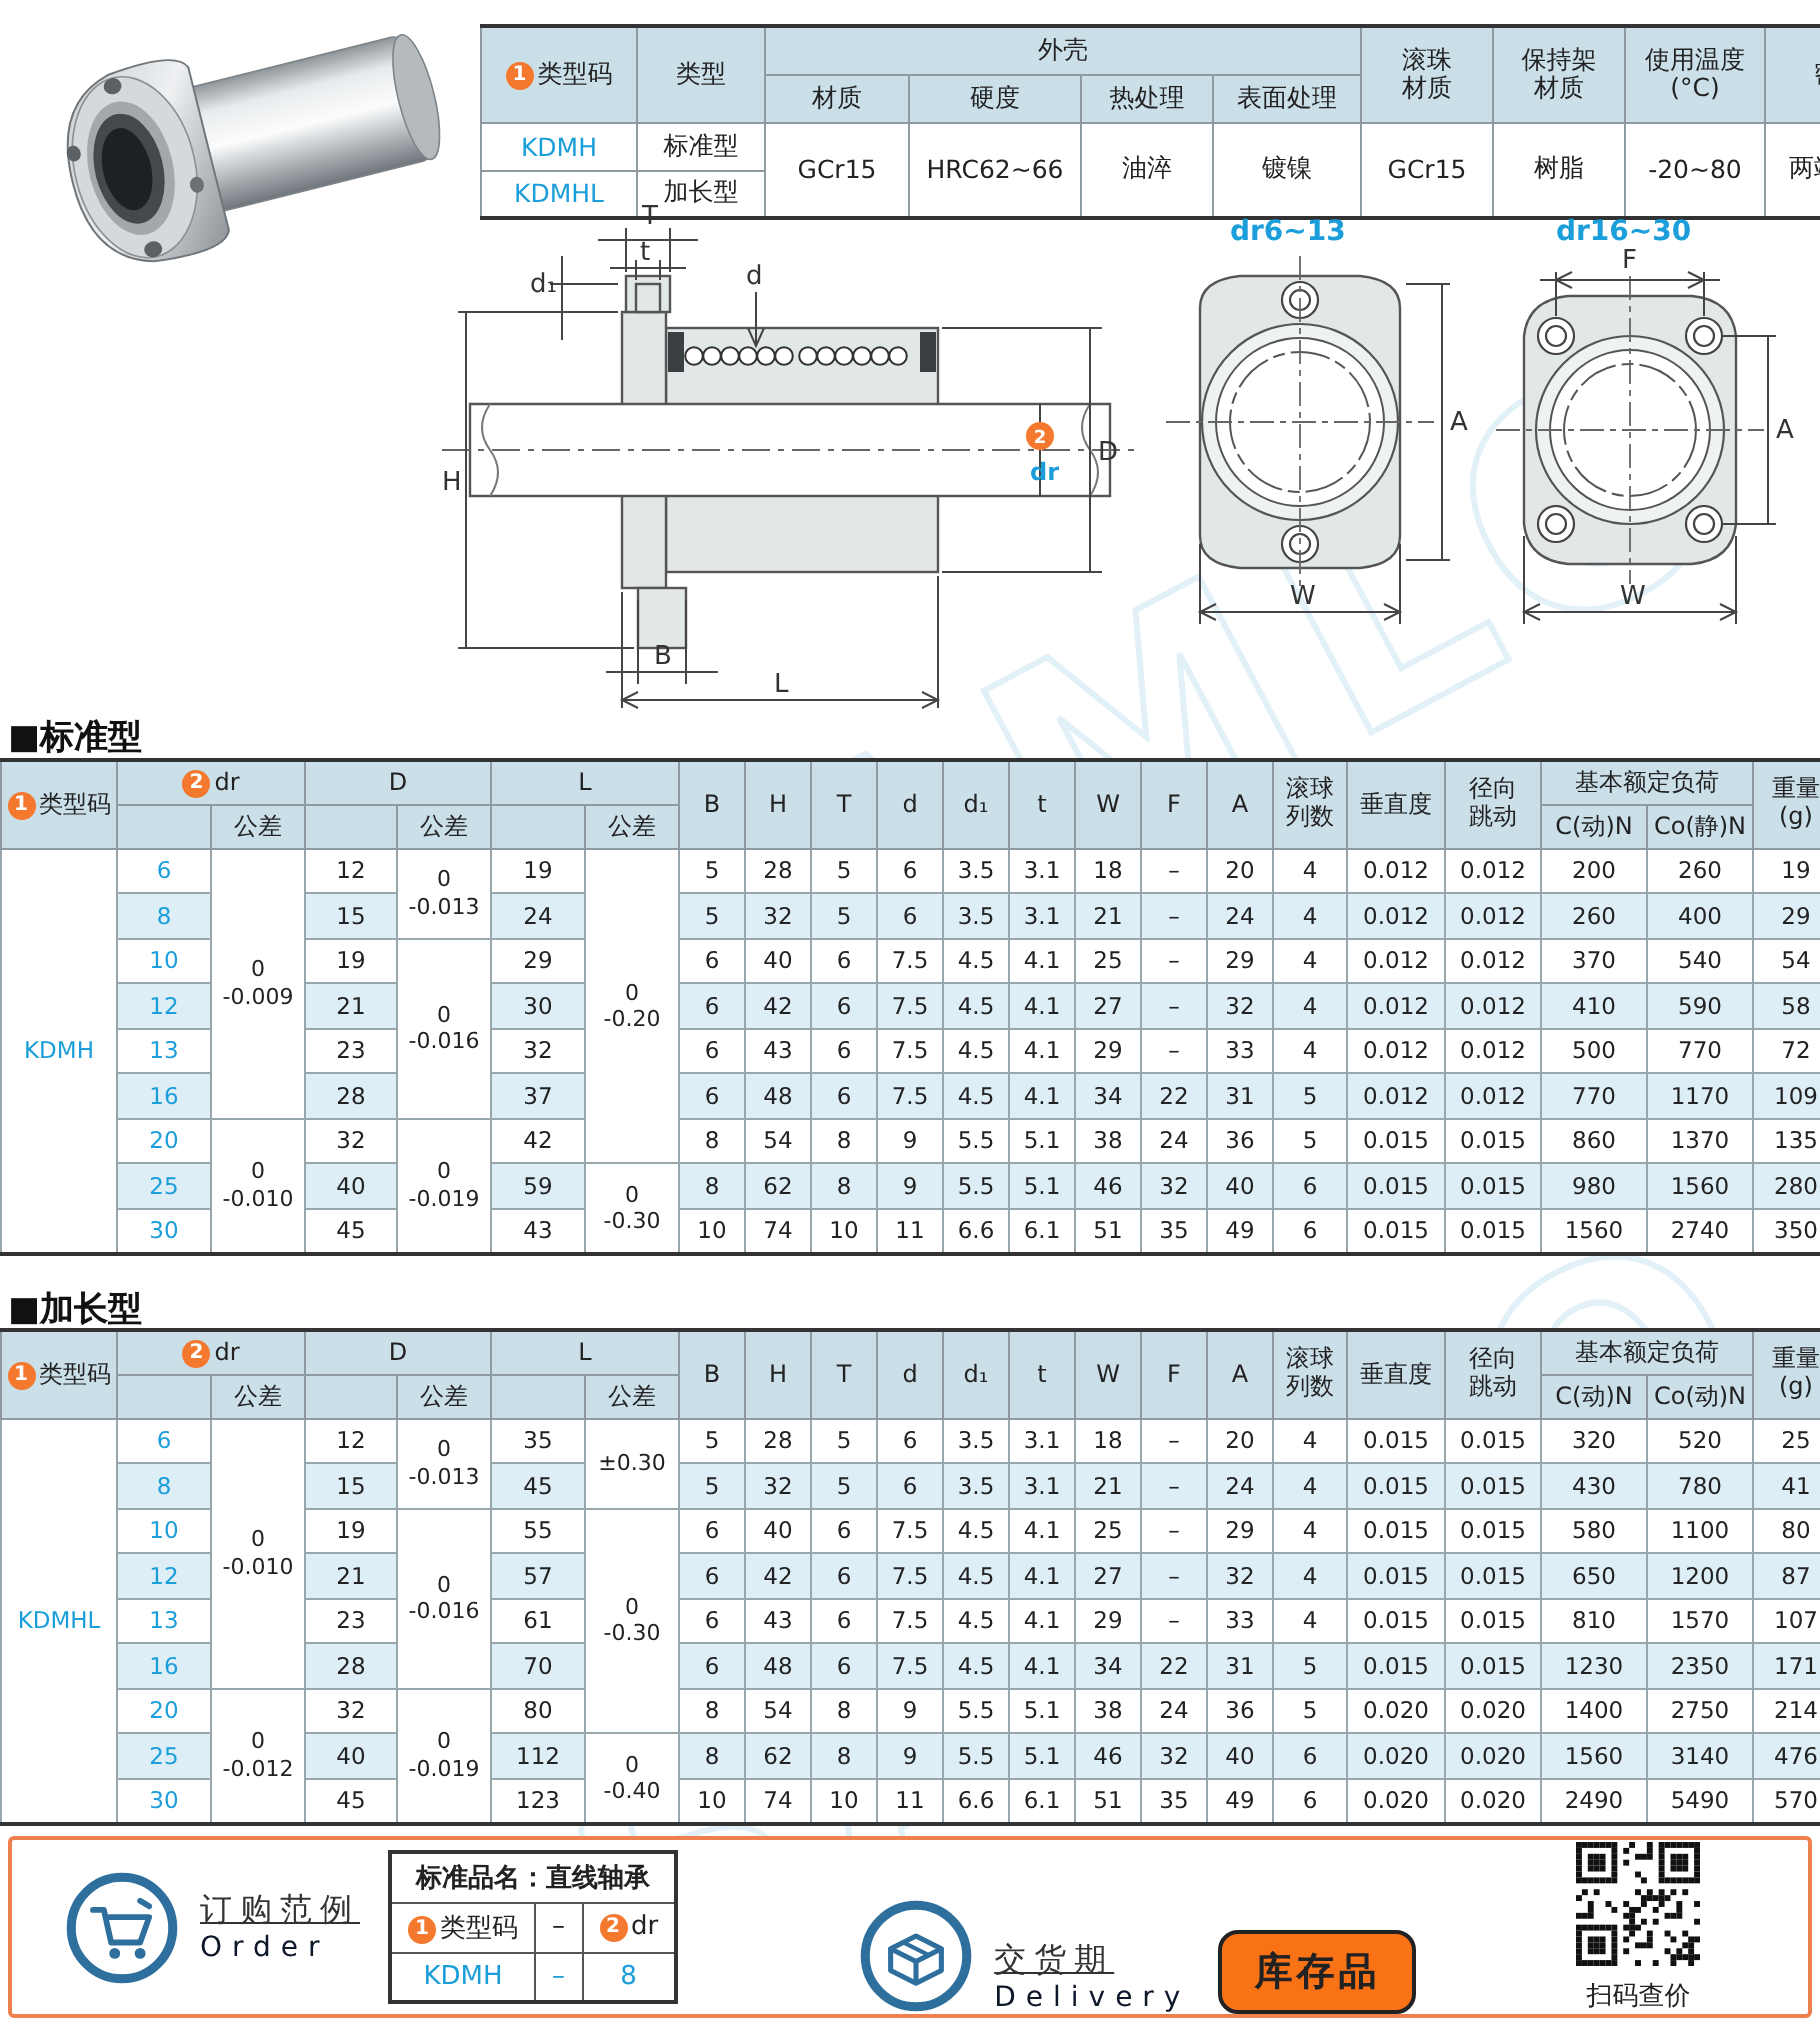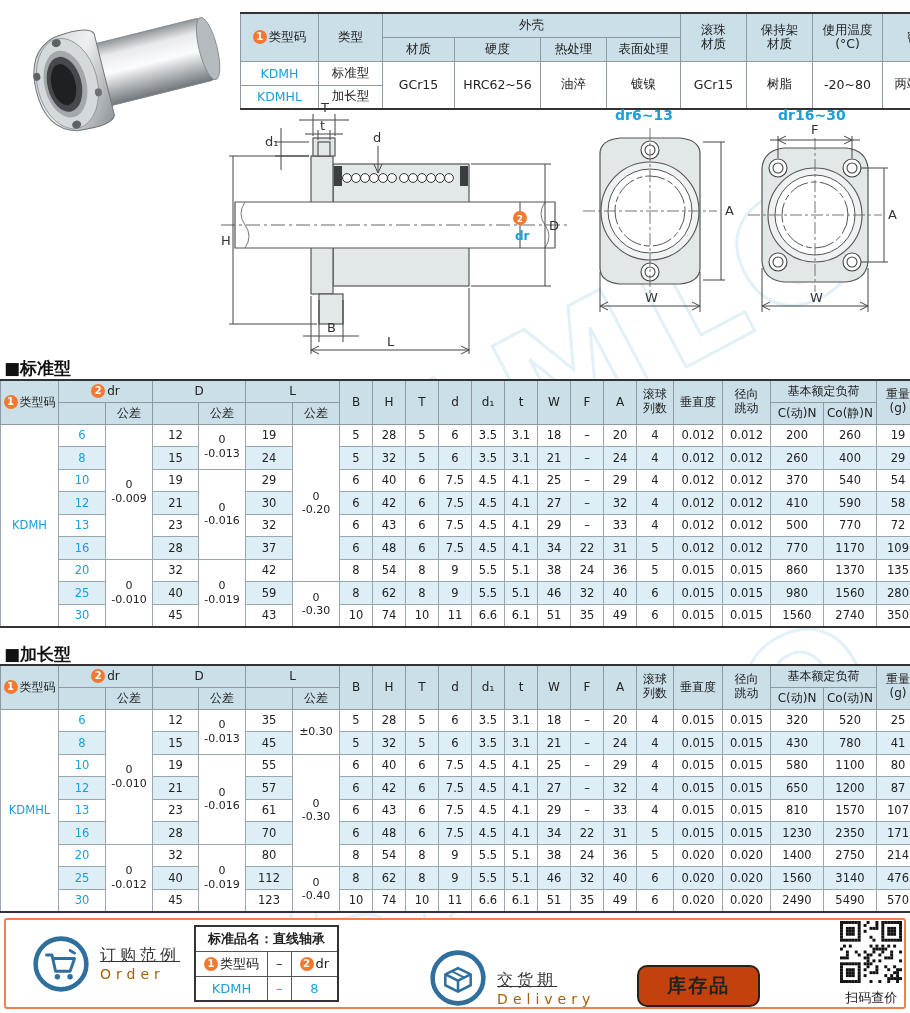--- a/index.html
+++ b/index.html
@@ -65,28 +65,28 @@
   .big th.subblank { border-top:none; }
 
   
   .footer { left:4px; top:918px; width:902px; height:91px;
             border:2px solid #f0804d; border-radius:3px; display:flex;
             align-items:center; z-index:2; background:#fff; }
   .order-block { display:flex; align-items:center; margin-left:26px; }
   .icon-circle { width:58px; height:58px; flex:0 0 58px; }
   .block-text { margin:0 14px 0 10px; }
   .block-text .cn { font-size:16px; letter-spacing:4px; color:#333;text-decoration:underline; }
-  .block-text .en { font-size:14px; letter-spacing:5px; color:#a16207; }
+  .block-text .en { font-size:14px; letter-spacing:5px; color:#0f172a; }
   .example { border:2px solid #333; }
   .example td { border:1px solid #555; text-align:center; font-size:13px;
                 height:25px; padding:0 8px; }
   .example .ttl { font-weight:bold; }
   .delivery-block { display:flex; align-items:flex-end; margin-left:90px; }
-  .stock-badge { background:#c2410c; border:2px solid #222; border-radius:10px;
-                 font-size:19px; font-weight:bold; padding:6px 28px; margin-left:28px;
+  .stock-badge { background:#f97316; border:2px solid #222; border-radius:10px;
+                 font-size:19px; font-weight:bold; padding:6px 16px; 
                  letter-spacing:2px; color:#222;}
   .qr-wrap { margin-left:80px; text-align:center; }
   .qr-caption { font-size:13px; margin-top:2px; color:#222; }
 </style>
 </head>
 <body>
 
 <div class="watermark" style="left:250px; top:280px;">SAMLO</div>
 <div class="watermark" style="left:260px; top:720px;">SAMLO</div>
 
@@ -149,21 +149,21 @@
   <tr>
     <th>材质</th>
     <th>硬度</th>
     <th>热处理</th>
     <th>表面处理</th>
   </tr>
   <tr>
     <td class="blue">KDMH</td>
     <td>标准型</td>
     <td rowspan="2">GCr15</td>
-    <td rowspan="2">HRC62~56</td>
+    <td rowspan="2">HRC62~66</td>
     <td rowspan="2">油淬</td>
     <td rowspan="2">镀镍</td>
     <td rowspan="2">GCr15</td>
     <td rowspan="2">树脂</td>
     <td rowspan="2">-20~80</td>
     <td rowspan="2">两端密封</td>
   </tr>
   <tr>
     <td class="blue">KDMHL</td>
     <td>加长型</td>

